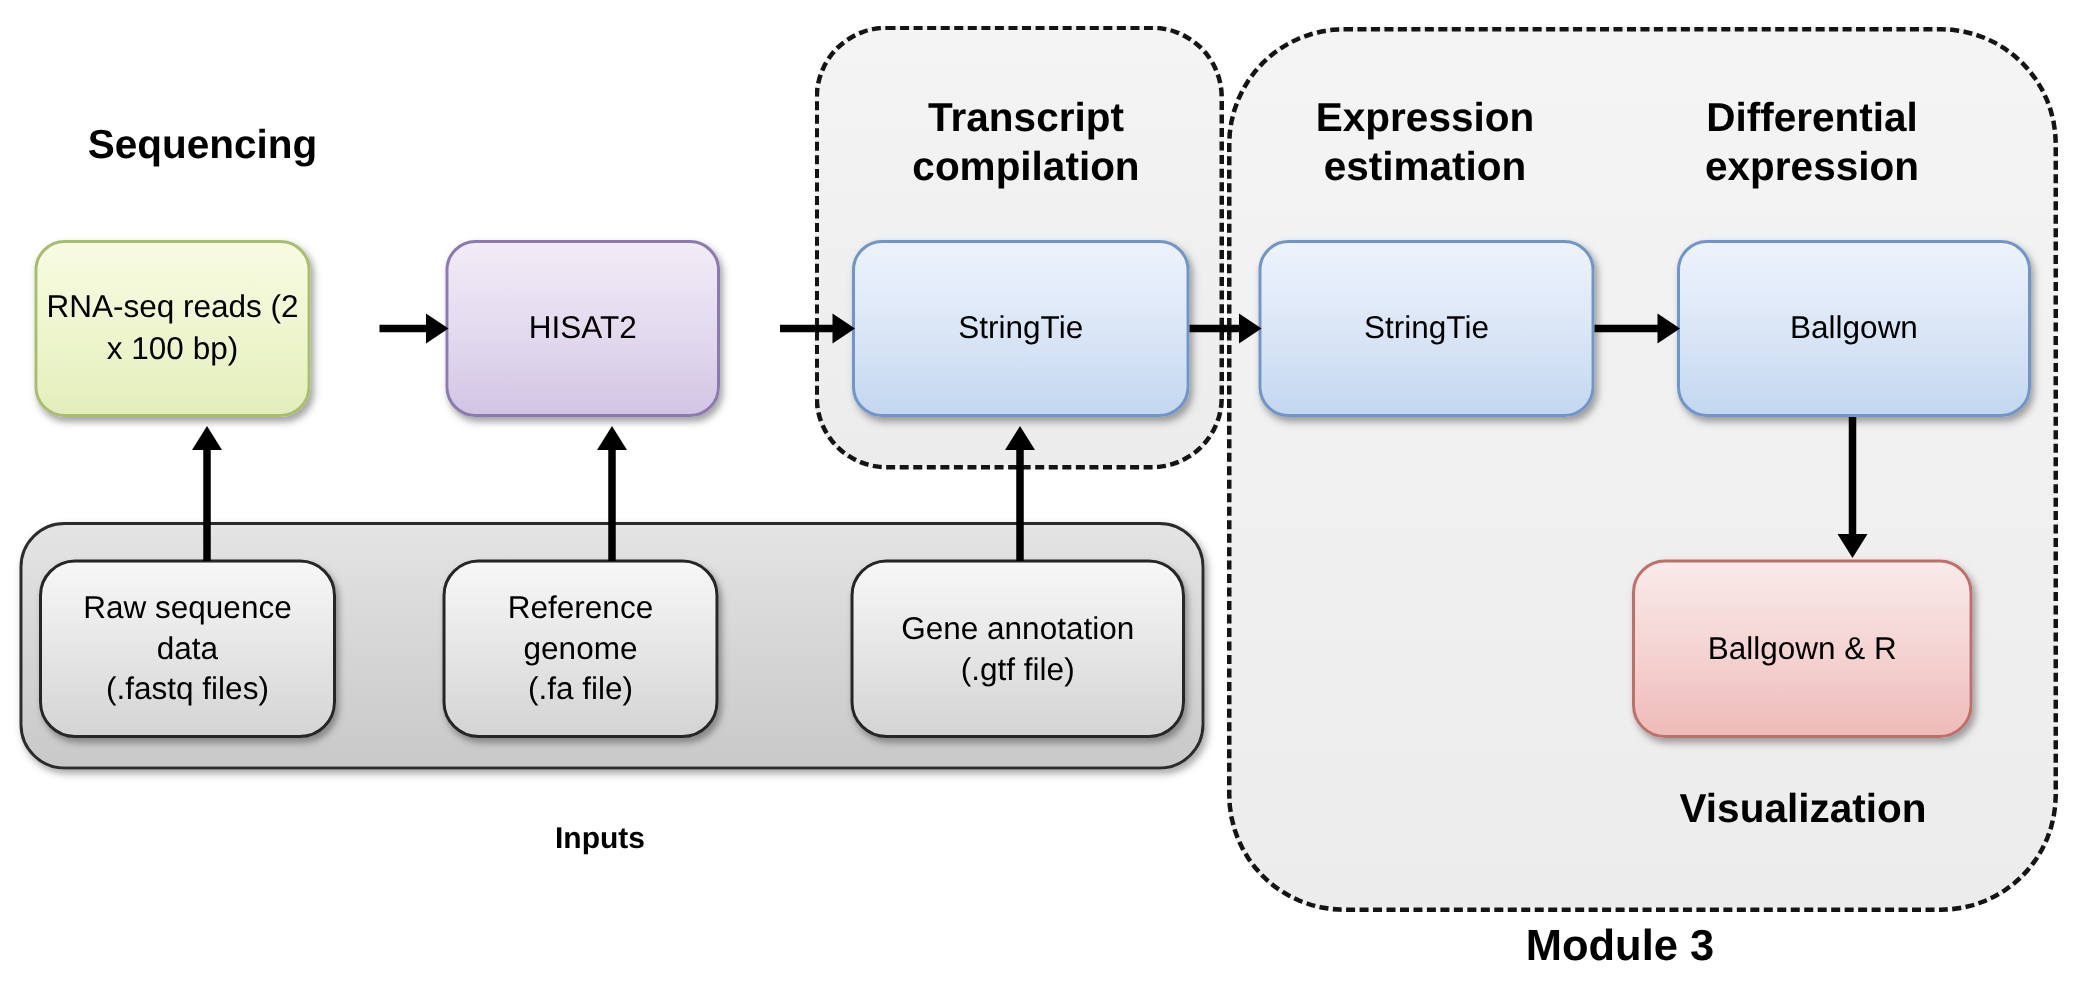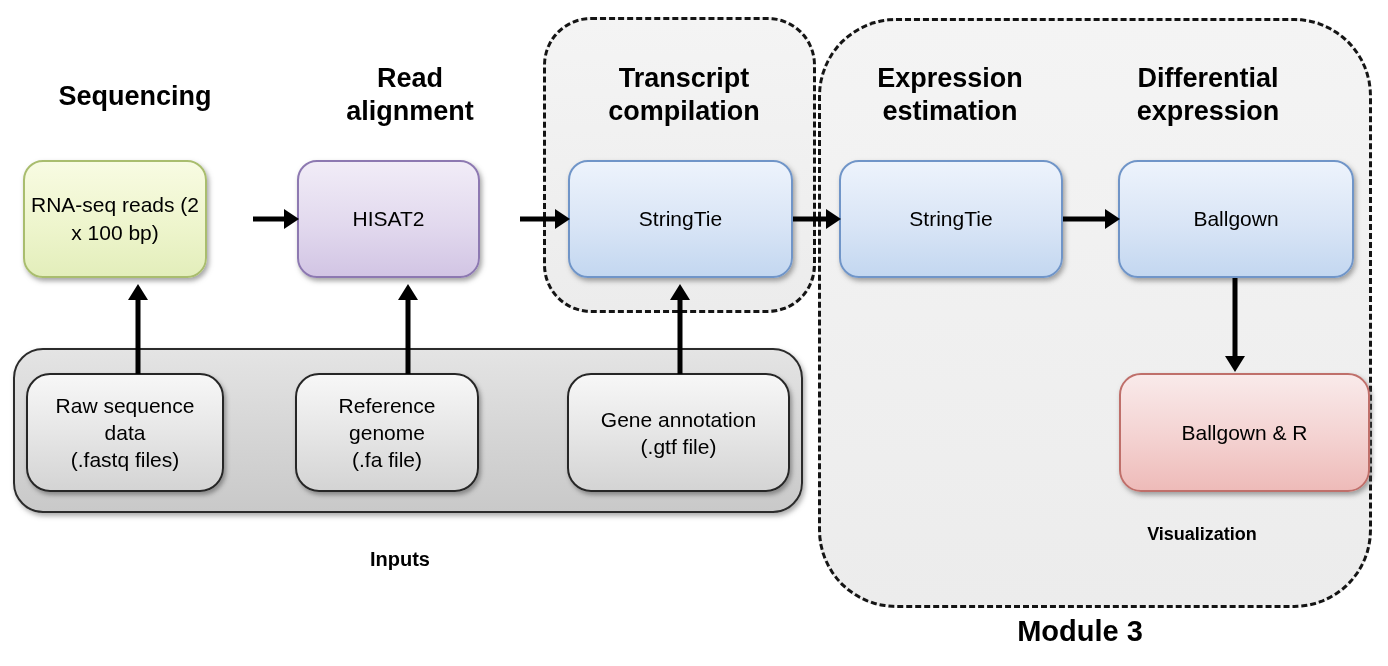--- a/index.html
+++ b/index.html
@@ -62,21 +62,21 @@
     left:297px; width:183px;
     background:linear-gradient(180deg,#f1ecf7 0%,#e2d9ee 55%,#d2c5e4 100%);
     border:2px solid #8d79b1;
   }
   .pbox-blue { background:linear-gradient(180deg,#edf3fc 0%,#d9e5f6 55%,#c3d7f0 100%); border:2px solid #7095c8; }
   .pbox-stringtie1 { left:568px;  width:225px; }
   .pbox-stringtie2 { left:839px;  width:224px; }
   .pbox-ballgown   { left:1118px; width:236px; }
   .pbox-pink {
     top:373px; height:119px;
-    left:1119px; width:251px;
+    left:1088px; width:227px;
     background:linear-gradient(180deg,#f9eaea 0%,#f4d2d1 55%,#eebbb9 100%);
     border:2px solid #bf6f6a;
     border-radius:22px;
   }
 
   
   .inputs-container {
     position:absolute;
     left:13px; top:348px; width:790px; height:165px;
     border:2px solid #2b2b2b;
@@ -105,21 +105,21 @@
 
   
   .free-label {
     position:absolute;
     width:240px;
     text-align:center;
     font-weight:bold;
     z-index:5;
   }
   .lbl-inputs        { left:280px;  top:548px; font-size:20px; }
-  .lbl-visualization { left:1082px; top:524px; font-size:18px; }
+  .lbl-visualization { left:1082px; top:524px; font-size:27px; }
   .lbl-module3       { left:960px;  top:615px; font-size:29px; }
 
   
   .harrow { position:absolute; height:24px; top:207px; z-index:6; }
   .harrow .stem {
     position:absolute; left:0; right:13px; top:50%;
     transform:translateY(-50%);
     height:5px; background:#000;
   }
   .harrow .head {
@@ -160,22 +160,20 @@
 </style>
 </head>
 <body>
 
 <div class="canvas">
 
   <div class="dashed-group grp-transcript"></div>
   <div class="dashed-group grp-module3"></div>
 
   <div class="stage-header h-sequencing">Sequencing</div>
-  <div class="stage-header h-read">Read
-alignment</div>
   <div class="stage-header h-transcript">Transcript
 compilation</div>
   <div class="stage-header h-expression">Expression
 estimation</div>
   <div class="stage-header h-differential">Differential
 expression</div>
 
   <div class="pbox pbox-green">RNA-seq reads (2
 x 100 bp)</div>
   <div class="pbox pbox-purple">HISAT2</div>

